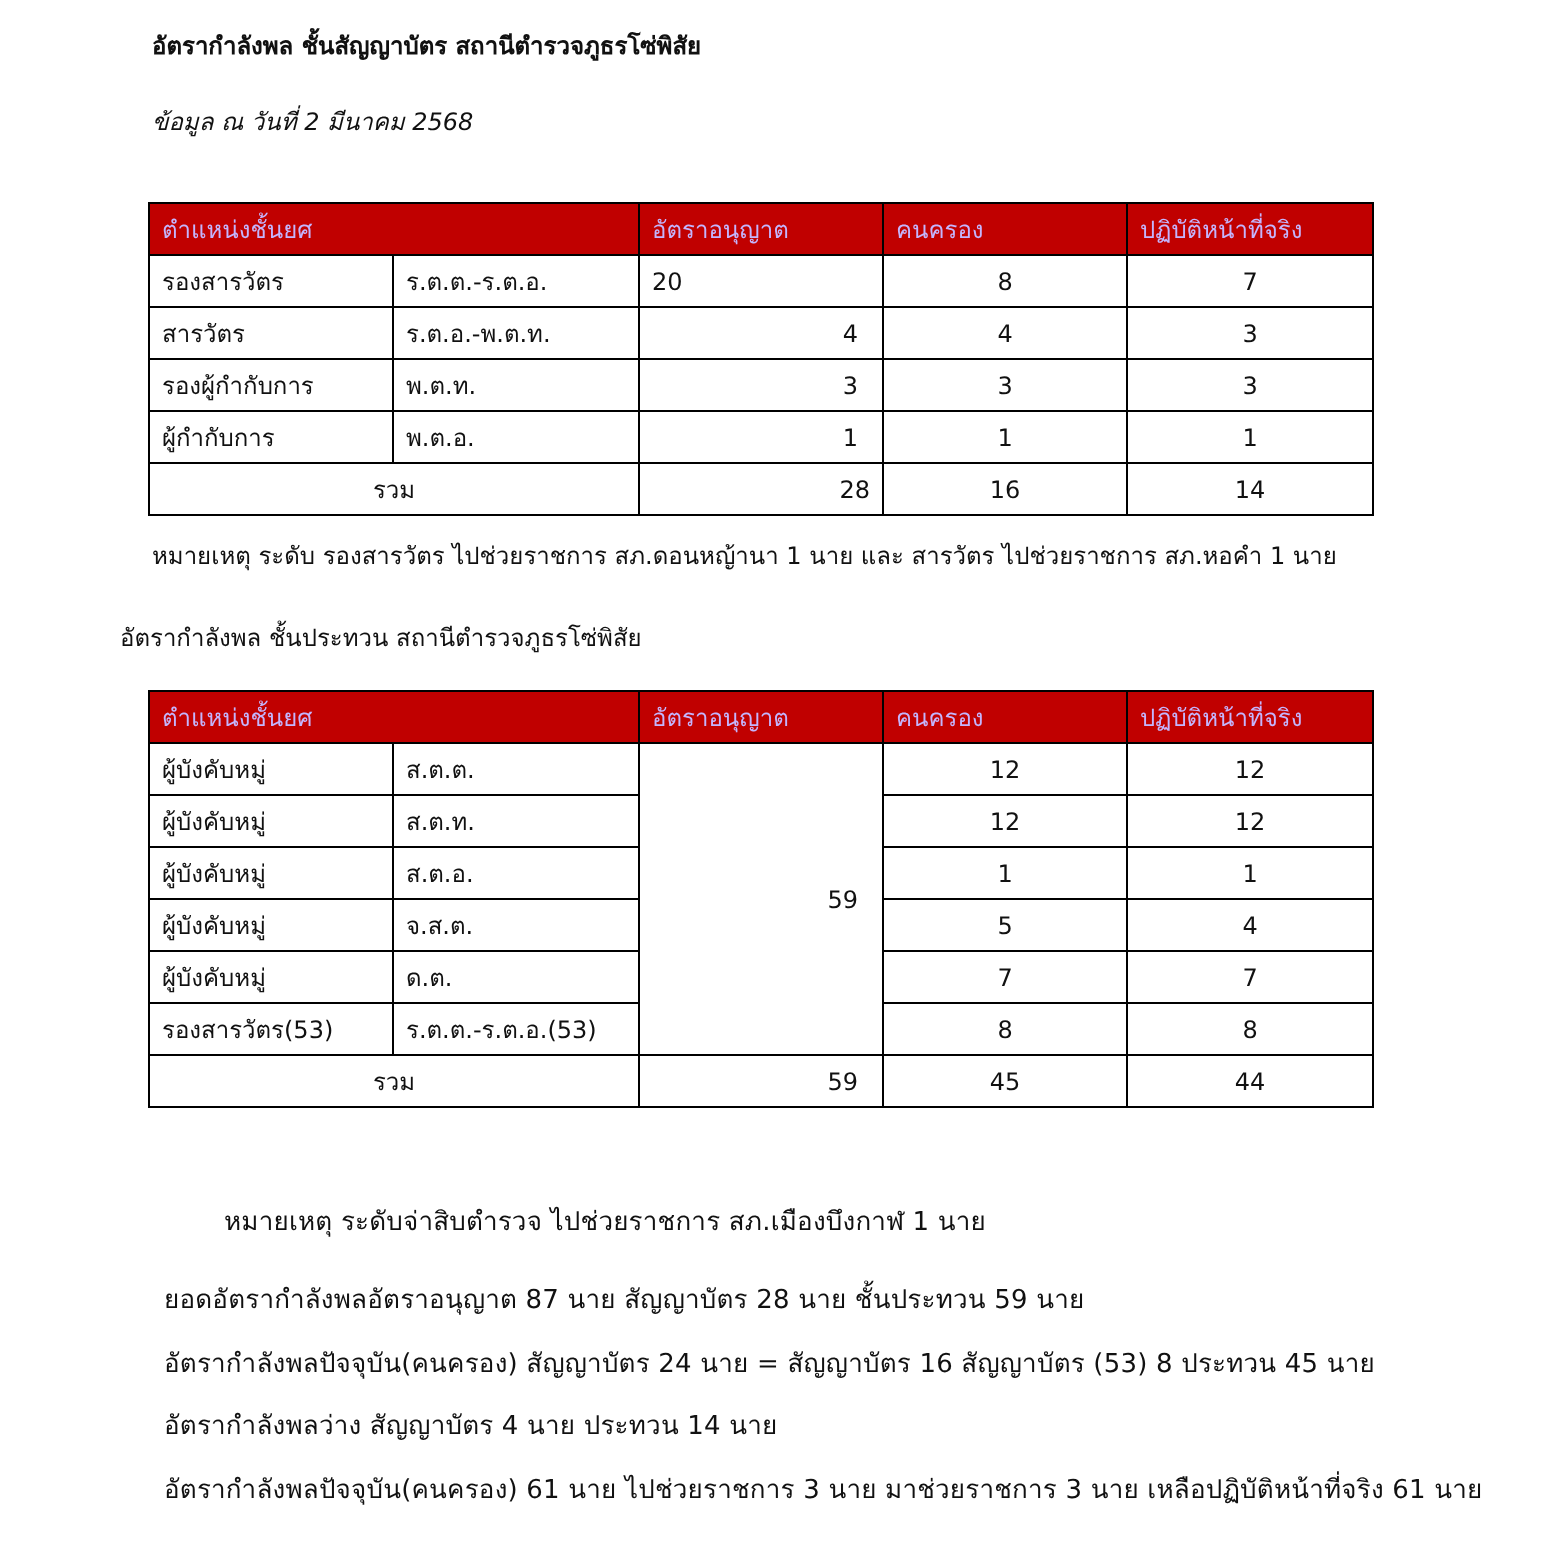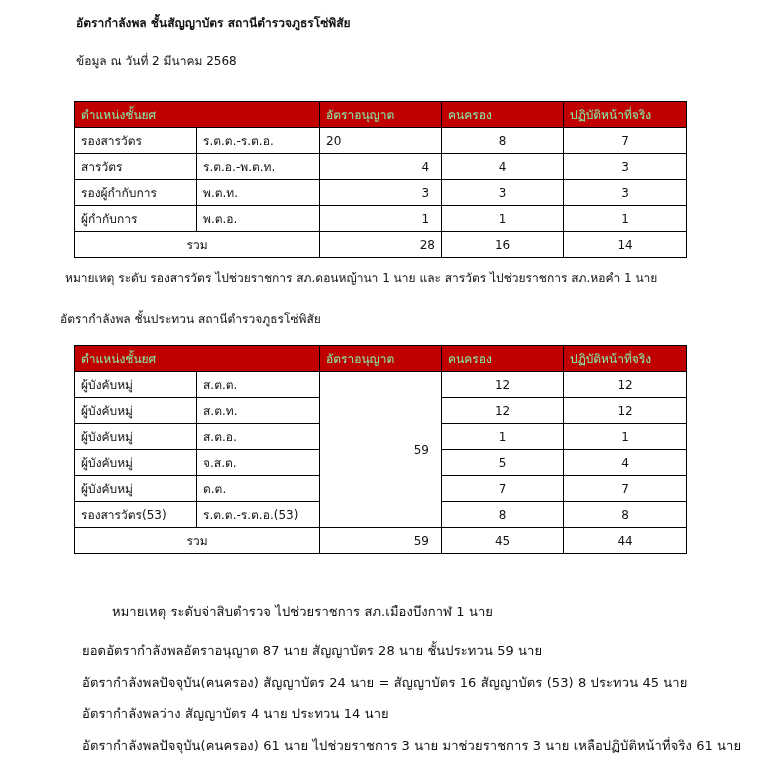--- a/index.html
+++ b/index.html
@@ -15,34 +15,34 @@
   .line.big { font-size: 13px; letter-spacing: 0.1px; }
   table.grid {
     position: absolute; border-collapse: collapse; table-layout: fixed;
     font-size: 12px;
   }
   table.grid td, table.grid th {
     border: 1px solid #000000; height: 26px; padding: 0 6px;
     box-sizing: border-box; overflow: hidden; white-space: nowrap;
   }
   table.grid th {
-    background: #c00000; color: #86efac; font-weight: normal;
+    background: #c00000; color: #c4b5fd; font-weight: normal;
     text-align: left;
     font-family: Liberation Serif, serif;
   }
   table.grid th.center { text-align: left; }
   table.grid td.num { text-align: center; }
   table.grid td.total-label { text-align: center; }
   table.grid td.vmid { vertical-align: middle; }
 </style>
 </head>
 <body>
 
 <div class="line" style="left:76px; top:15px;font-weight:bold;">อัตรากำลังพล ชั้นสัญญาบัตร สถานีตำรวจภูธรโซ่พิสัย</div>
-<div class="line" style="left:76px; top:53px;">ข้อมูล ณ วันที่ 2 มีนาคม 2568</div>
+<div class="line" style="left:76px; top:53px;font-style:italic;">ข้อมูล ณ วันที่ 2 มีนาคม 2568</div>
 
 <table class="grid" style="left:74px; top:101px; width:612px;">
   <colgroup>
     <col style="width:122px">
       <col style="width:123px">
       <col style="width:122px">
       <col style="width:122px">
       <col style="width:123px">
   </colgroup>
   <tbody>
@@ -82,21 +82,21 @@
   </tr>
   <tr>
     <td colspan="2" class="total-label">รวม</td>
     <td class="num" style="text-align:right; ">28</td>
     <td class="num">16</td>
     <td class="num">14</td>
   </tr>
 </tbody>
   </table>
 
-<div class="line" style="left:65px; top:270px;">หมายเหตุ ระดับ รองสารวัตร ไปช่วยราชการ สภ.ดอนหญ้านา  1 นาย และ สารวัตร ไปช่วยราชการ สภ.หอคำ 1 นาย</div>
+<div class="line" style="left:76px; top:270px;">หมายเหตุ ระดับ รองสารวัตร ไปช่วยราชการ สภ.ดอนหญ้านา  1 นาย และ สารวัตร ไปช่วยราชการ สภ.หอคำ 1 นาย</div>
 <div class="line" style="left:60px; top:311px;">อัตรากำลังพล ชั้นประทวน สถานีตำรวจภูธรโซ่พิสัย</div>
 
 <table class="grid" style="left:74px; top:345px; width:612px;">
   <colgroup>
     <col style="width:122px">
       <col style="width:123px">
       <col style="width:122px">
       <col style="width:122px">
       <col style="width:123px">
   </colgroup>

